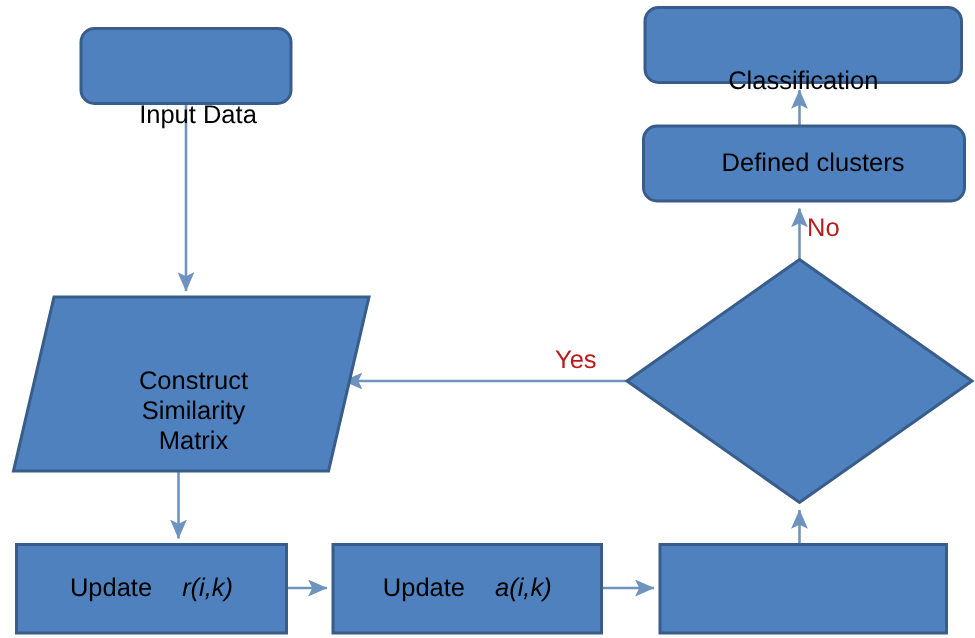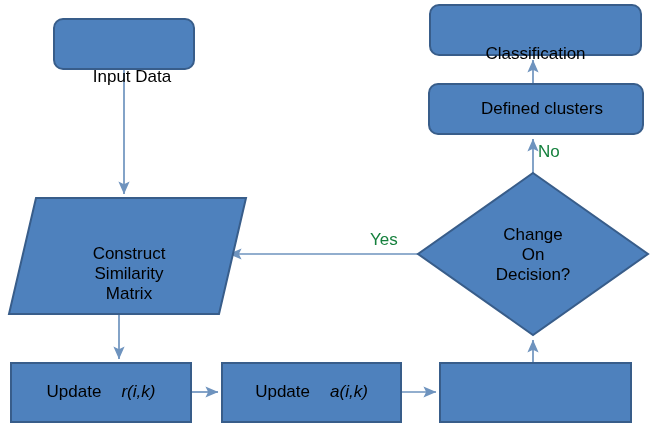--- a/index.html
+++ b/index.html
@@ -29,21 +29,21 @@
     justify-content: center;
     text-align: center;
     color: #000000;
     font-family: "Liberation Sans", sans-serif;
     pointer-events: none;
     line-height: 1.18;
     white-space: pre-line;
   }
   .edge-label {
     position: absolute;
-    color: #15803d;
+    color: #b91c1c;
     font-family: "Liberation Sans", sans-serif;
     background: transparent;
   }
   .italic-part { font-style: italic; margin-left: 20px; }
 </style>
 </head>
 <body>
 
 <div id="canvas">
 
@@ -99,23 +99,20 @@
 
   <div class="node-label" style="left:11px; top:363px; width:180px; height:59px; font-size:17px;">
     <span>Update </span><span class="italic-part">r(i,k)</span>
   </div>
 
   <div class="node-label" style="left:222px; top:363px; width:179px; height:59px; font-size:17px;">
     <span>Update </span><span class="italic-part">a(i,k)</span>
   </div>
 
 
-  <div class="node-label" style="left:468px; top:180px; width:130px; height:150px; font-size:17px;">Change
-On
-Decision?</div>
 
   <div class="node-label" style="left:429px; top:84px; width:226px; height:50px; font-size:17px;border-radius:16px;">Defined clusters</div>
 
   <div class="node-label" style="left:430px; top:5px; width:211px; height:50px; font-size:17px;margin-top:24px;">Classification</div>
 
   <div class="edge-label" style="left:370px; top:230px; font-size:17px;">Yes</div>
 
   <div class="edge-label" style="left:538px; top:142px; font-size:17px;">No</div>
 
 </div>

